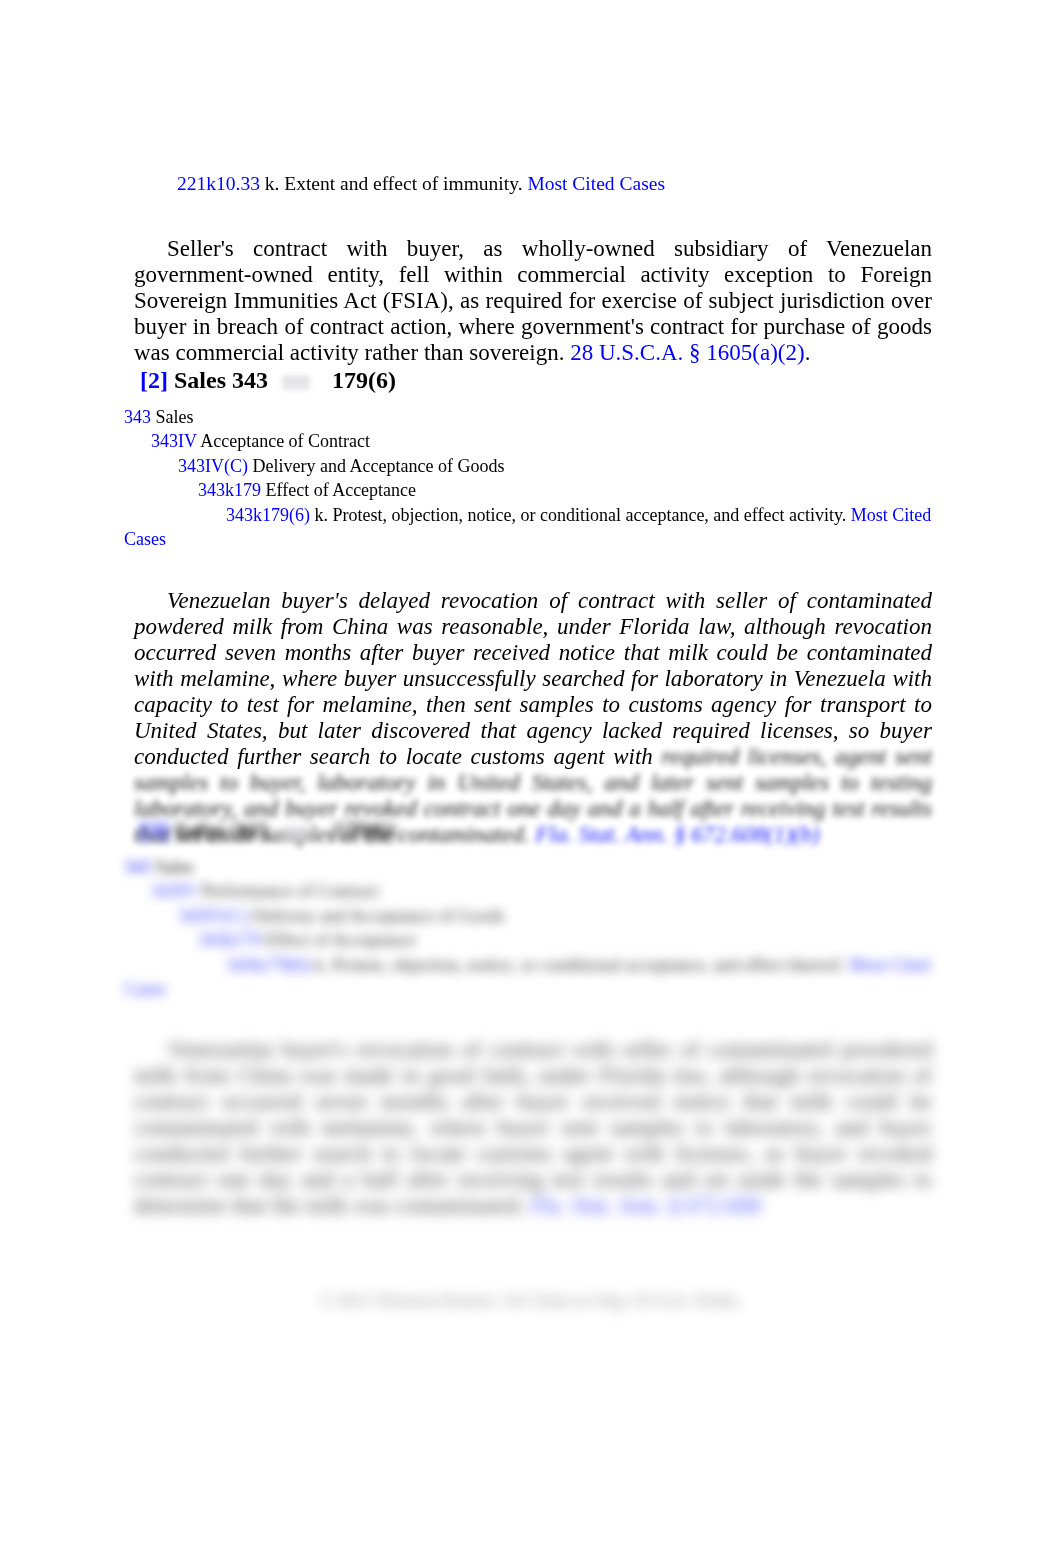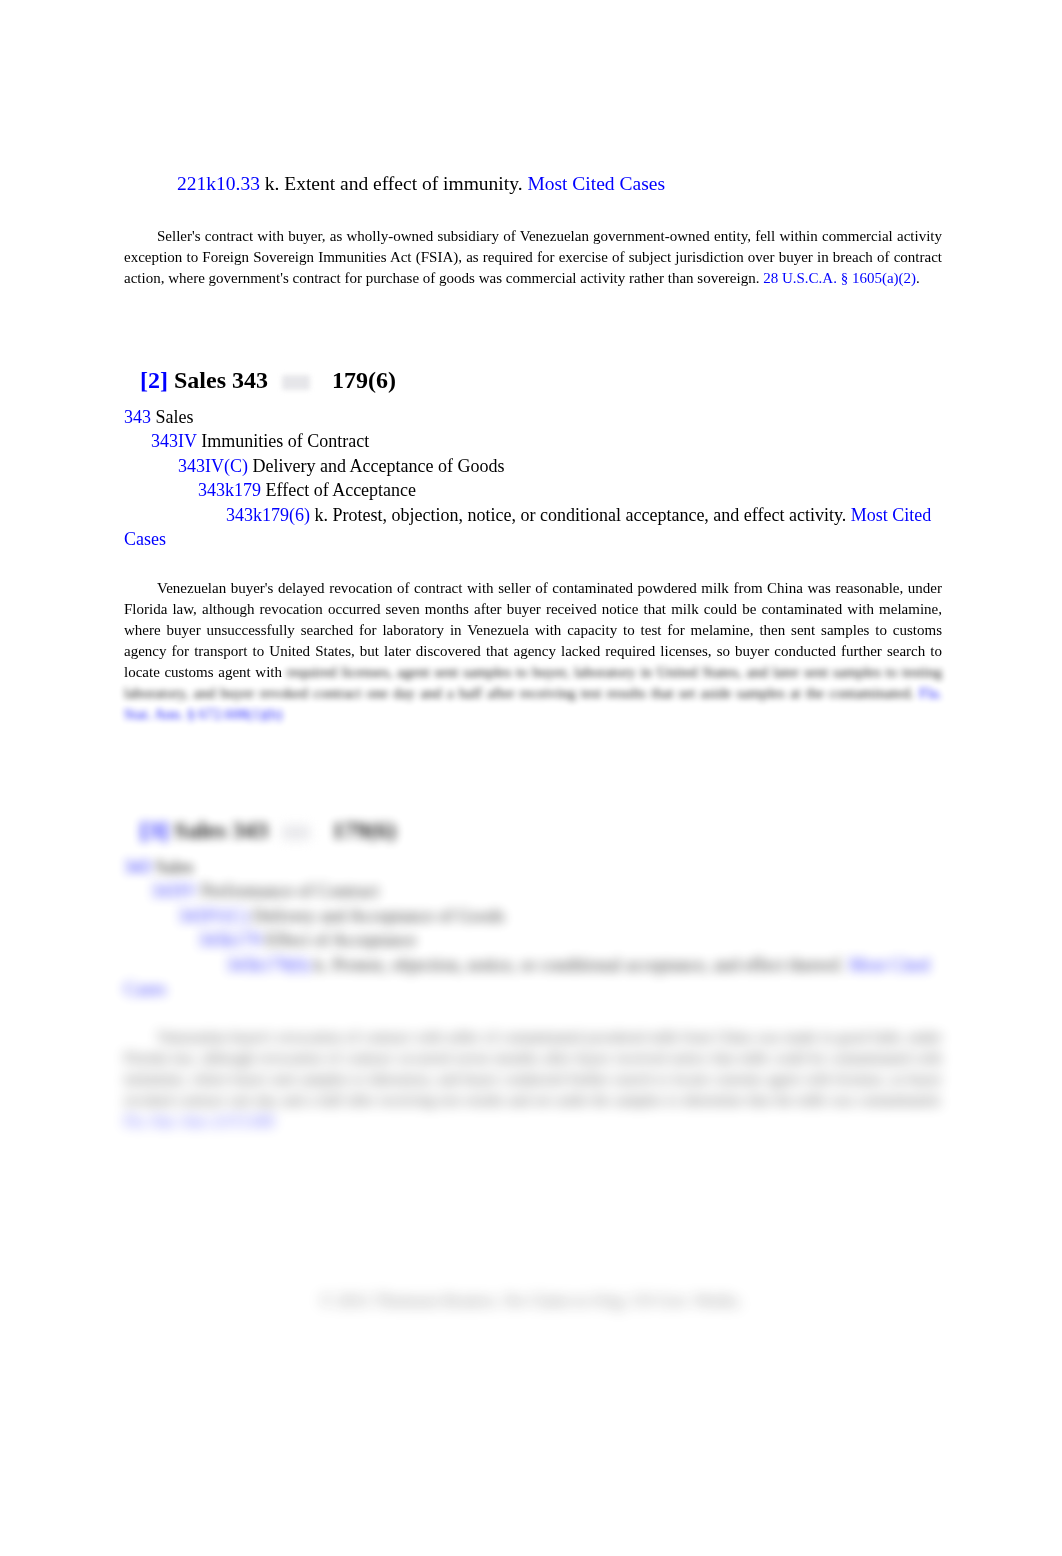--- a/index.html
+++ b/index.html
@@ -25,26 +25,26 @@
   }
 
   
   .col {
     position: absolute;
     left: 124px;
     width: 818px;
   }
 
   .body-par {
-    font-size: 15px;
-    line-height: 21px;
+    font-size: 23px;
+    line-height: 26px;
     text-align: justify;
     text-justify: inter-word;
     text-indent: 33px;
-    margin: 0;
+    margin: 10px;
   }
 
   .hdr-line {
     font-size: 19.5px;
     line-height: 24.4px;
     margin: 0;
     white-space: nowrap;
   }
 
   .bold-head {
@@ -126,30 +126,30 @@
   </div>
 
   <div class="col" style="top:352px;">
     <p class="bold-head"><span class="lnk">[2]</span><span class="blk"> Sales 343</span><span class="keysym"></span><span class="blk">179(6)</span></p>
   </div>
 
   <div class="col" style="top:405px;">
 
     <p class="classline" style="padding-left:0px;"><span class="lnk">343</span><span class="blk"> Sales</span></p>
 
-    <p class="classline" style="padding-left:27px;"><span class="lnk">343IV</span><span class="blk"> Immunities of Contract</span></p>
+    <p class="classline" style="padding-left:27px;"><span class="lnk">343IV</span><span class="blk"> Acceptance of Contract</span></p>
 
     <p class="classline" style="padding-left:54px;"><span class="lnk">343IV(C)</span><span class="blk"> Delivery and Acceptance of Goods</span></p>
 
     <p class="classline" style="padding-left:74px;"><span class="lnk">343k179</span><span class="blk"> Effect of Acceptance</span></p>
 
     <p class="classline wrap" style="text-indent:102px;"><span class="lnk">343k179(6)</span><span class="blk"> k. Protest, objection, notice, or conditional acceptance, and effect activity. </span><span class="lnk">Most Cited Cases</span></p>
   </div>
 
-  <div class="col" style="top:578px;">
+  <div class="col" style="top:578px;font-style:italic;">
     <p class="body-par"><span>Venezuelan buyer's delayed revocation of contract with seller of contaminated powdered milk from China was reasonable, under Florida law, although revocation occurred seven months after buyer received notice that milk could be contaminated with melamine, where buyer unsuccessfully searched for laboratory in Venezuela with capacity to test for melamine, then sent samples to customs agency for transport to United States, but later discovered that agency lacked required licenses, so buyer conducted further search to locate customs agent with </span><span class="b1">required licenses, agent sent samples to buyer, laboratory in United States, and later sent samples to testing laboratory, and buyer revoked contract one day and a half after receiving test results that set aside samples at the contaminated. </span><span class="lnk b1">Fla. Stat. Ann. § 672.608(1)(b)</span></p>
   </div>
 
   <div class="blurred-zone">
 
     <div class="col" style="top:105px;">
       <p class="bold-head b2"><span class="lnk">[3]</span><span class="blk"> Sales 343</span><span class="keysym"></span><span class="blk">179(6)</span></p>
     </div>
 
     <div class="col" style="top:158px;">

